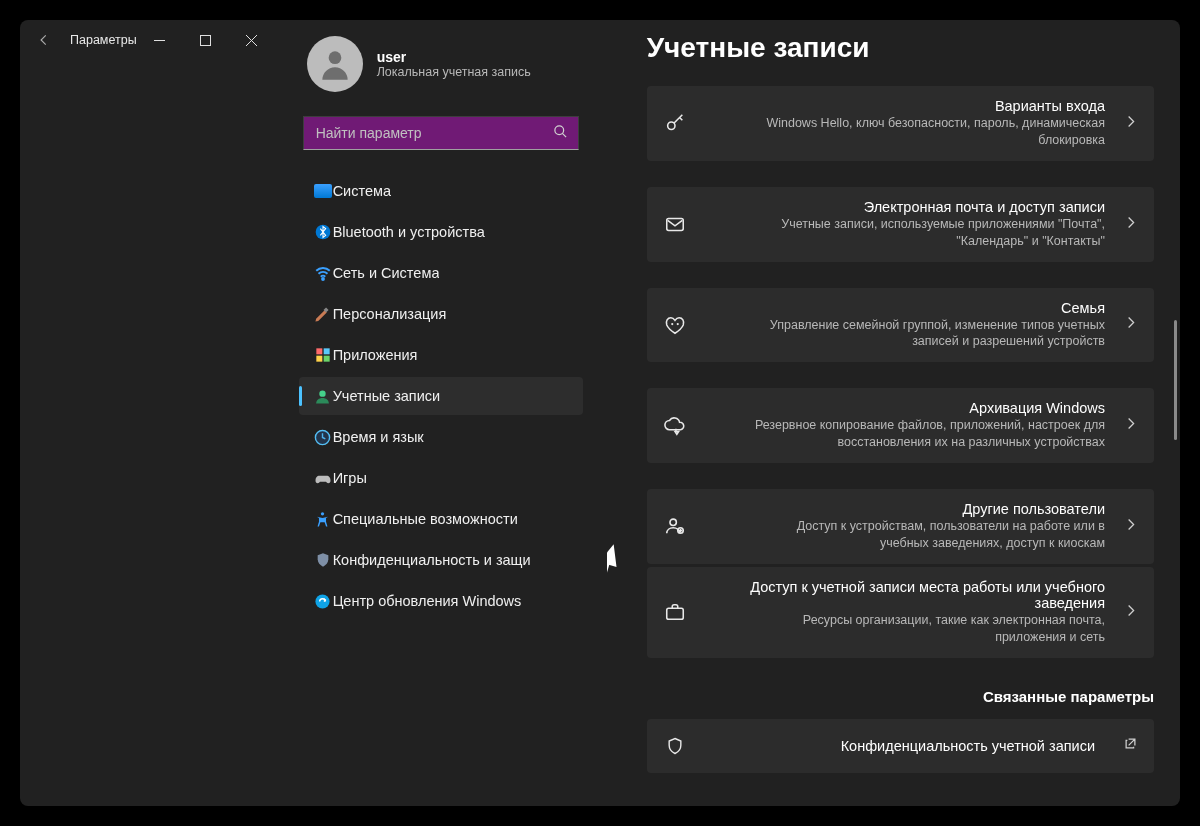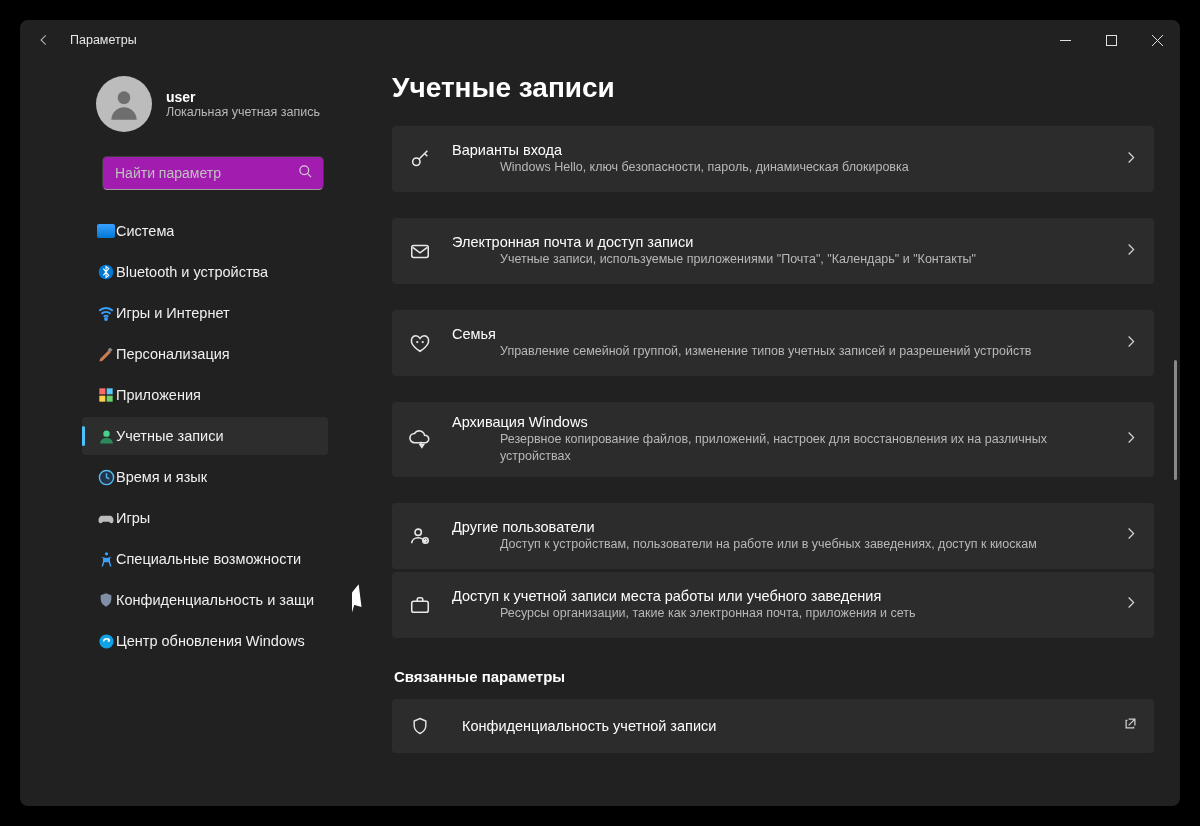--- a/index.html
+++ b/index.html
@@ -9,47 +9,47 @@
     --item-hover:#333333;
     --text:#ffffff;
     --text-sub:#b8b8b8;
     --accent:#5aa0ff;
     --accent2:#60cdff;
     --sel-bg:#2d2d2d;
     --sel-indicator:#4cc2ff;
   }
   *{box-sizing:border-box;}
   html,body{margin:0;padding:0;width:1200px;height:826px;background:#000;font-family:"Segoe UI",Arial,sans-serif;color:var(--text);overflow:hidden;}
-  .window{position:absolute;left:20px;top:20px;right:20px;bottom:20px;background:var(--panel-bg);border-radius:8px;overflow:hidden;display:flex;flex-direction:column;}
+  .window{position:absolute;left:20px;top:20px;right:20px;bottom:20px;background:var(--panel-bg);border-radius:8px;overflow:hidden;display:flex;flex-direction:row;}
   .titlebar{height:40px;display:flex;align-items:center;justify-content:space-between;padding-left:16px;}
   .titlebar-left{display:flex;align-items:center;gap:18px;}
   .back-arrow{width:16px;height:16px;display:flex;align-items:center;justify-content:center;color:#aaa;}
   .wtitle{font-size:12.5px;color:#e8e8e8;}
   .win-controls{display:flex;}
   .win-btn{width:46px;height:40px;display:flex;align-items:center;justify-content:center;color:#e0e0e0;}
   .body{flex:1;display:flex;overflow:hidden;}
-  .sidebar{width:332px;min-width:332px;padding:0 24px;display:flex;flex-direction:column;align-items:flex-end;}
+  .sidebar{width:332px;min-width:332px;padding:0 24px;display:flex;flex-direction:column;}
   .user-block{display:flex;align-items:center;gap:14px;padding:16px 8px 24px 8px;}
   .avatar{width:56px;height:56px;border-radius:50%;background:#bcbcbc;display:flex;align-items:center;justify-content:center;}
   .avatar svg{width:38px;height:38px;fill:#6e6e6e;}
   .user-info .un{font-size:14px;font-weight:600;}
   .user-info .ut{font-size:12.5px;color:var(--text-sub);}
-  .search{display:flex;align-items:center;background:#a21caf;border:1px solid #3d3d3d;border-bottom:1.5px solid #a0a0a0;border-radius:5px;height:34px;padding:0 10px;margin:0 4px 22px 4px;}
+  .search{display:flex;align-items:center;background:#701a75;border:1px solid #3d3d3d;border-bottom:1.5px solid #a0a0a0;border-radius:0;height:34px;padding:0 10px;margin:0 4px 22px 4px;}
   .search input{flex:1;background:transparent;border:none;outline:none;color:var(--text);font-size:14px;}
   .search input::placeholder{color:#c0c0c0;}
   .search .sicon{color:#d0d0d0;}
   .nav{display:flex;flex-direction:column;gap:3px;}
   .nav-item{position:relative;display:flex;align-items:center;gap:0;height:38px;padding:0 14px;border-radius:4px;cursor:default;}
   .nav-item.selected{background:var(--sel-bg);}
   .nav-item.selected::before{content:"";position:absolute;left:0;top:9px;bottom:9px;width:3px;border-radius:2px;background:var(--sel-indicator);}
   .nav-icon{width:20px;height:20px;display:flex;align-items:center;justify-content:center;}
   .nav-label{font-size:14.5px;color:#f0f0f0;white-space:nowrap;overflow:hidden;text-overflow:ellipsis;}
   .main{flex:1;position:relative;padding:0 26px 0 40px;overflow:hidden;}
   .page-title{font-size:28px;font-weight:600;margin:12px 0 22px 0;}
-  .cards{display:flex;flex-direction:column;gap:4px;}
+  .cards{display:flex;flex-direction:column;gap:4px;text-align:right;}
   .card-group{display:flex;flex-direction:column;gap:3px;margin-bottom:22px;}
   .card{display:flex;align-items:center;background:var(--item-bg);border-radius:4px;min-height:66px;padding:12px 16px 12px 14px;gap:18px;}
   .card-icon{width:28px;height:28px;display:flex;align-items:center;justify-content:center;color:#e8e8e8;flex-shrink:0;}
   .card-texts{flex:1;display:flex;flex-direction:column;gap:1px;min-width:0;}
   .card-title{font-size:14.5px;color:#fefefe;}
   .card-sub{font-size:12.5px;color:var(--text-sub);line-height:1.35;margin-left:48px;}
   .chev{color:#d0d0d0;flex-shrink:0;}
   .section-heading{font-size:15px;font-weight:600;margin:4px 0 10px 2px;}
   .scrollbar{position:absolute;right:1px;top:0;bottom:0;width:8px;}
   .scroll-thumb{position:absolute;right:2px;top:300px;width:3px;height:120px;background:#8a8a8a;border-radius:2px;}
@@ -133,21 +133,21 @@
         </div>
         <div class="nav-item">
           <span class="nav-icon">
               <svg width="18" height="18" viewBox="0 0 24 24" fill="none" stroke="#3aa0ff" stroke-width="2.5">
                 <path d="M3 9c5-5 13-5 18 0"></path>
                 <path d="M6 13c3.3-3.3 8.7-3.3 12 0"></path>
                 <path d="M9 17c1.7-1.7 4.3-1.7 6 0"></path>
                 <circle cx="12" cy="20" r="1.3" fill="#3aa0ff"></circle>
               </svg>
             </span>
-          <span class="nav-label">Игры и Интернет</span>
+          <span class="nav-label">Сеть и Система</span>
         </div>
         <div class="nav-item">
           <span class="nav-icon">
               <svg width="17" height="17" viewBox="0 0 24 24">
                 <path d="M3 18l12-12 3 3-12 12-4 1 1-4z" fill="#c97b54"></path>
                 <rect x="15" y="3" width="5" height="5" transform="rotate(45 17 5)" fill="#888"></rect>
               </svg>
             </span>
           <span class="nav-label">Персонализация</span>
         </div>

